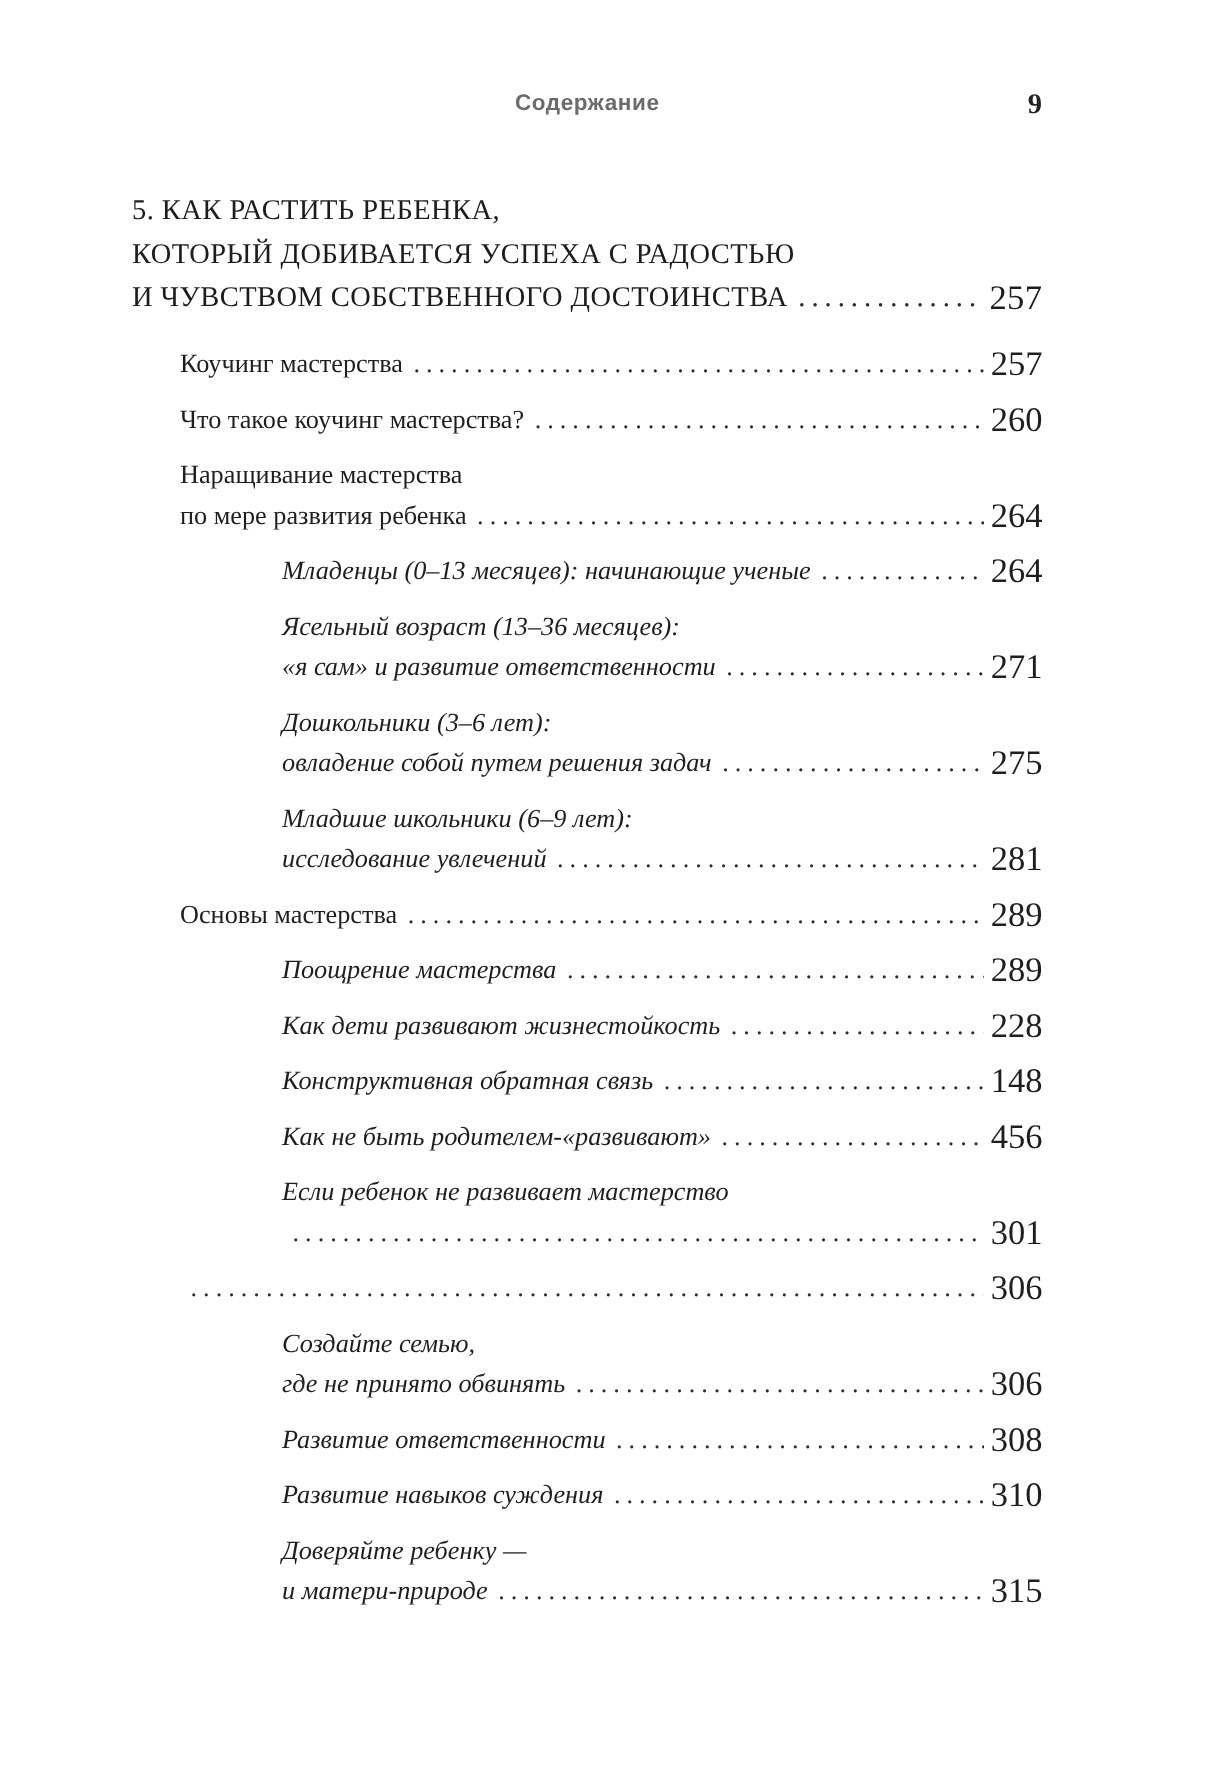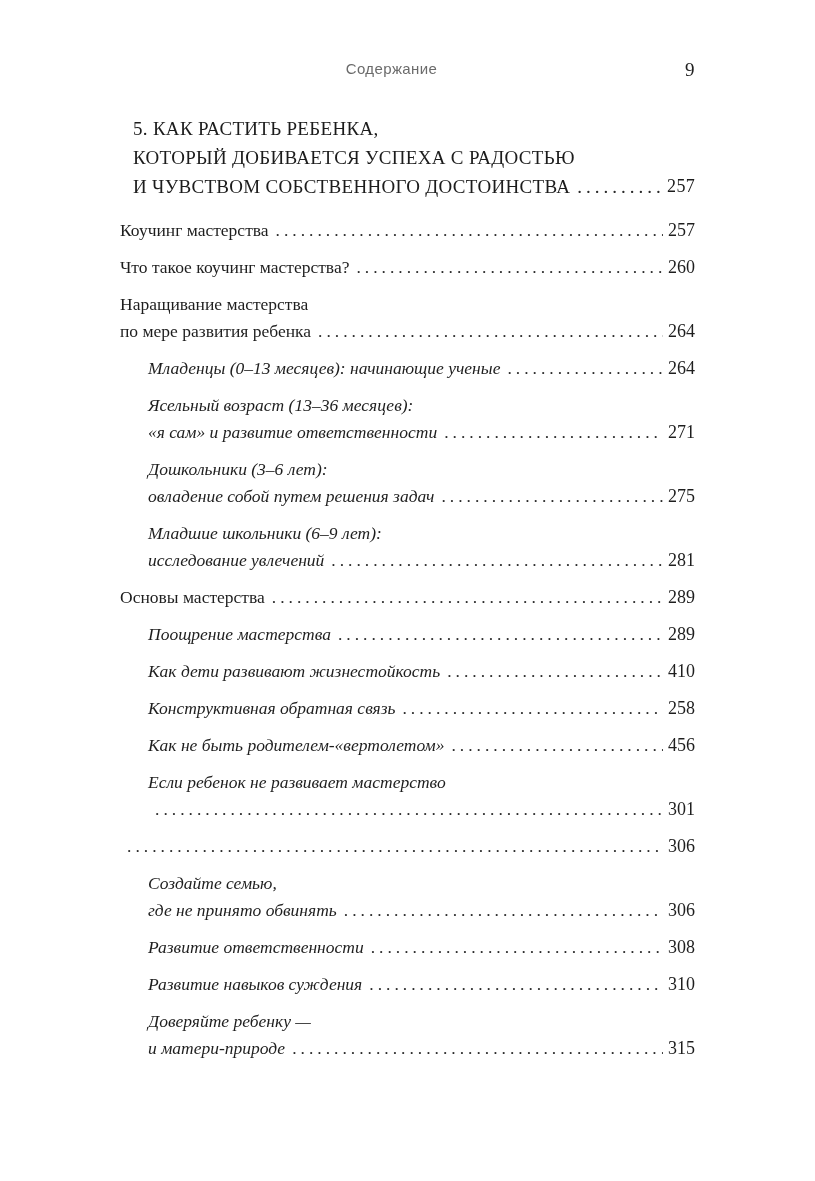--- a/index.html
+++ b/index.html
@@ -21,46 +21,46 @@
     padding: 60px 120px 0 88px;
   }
   
   .running-header {
     position: relative;
     text-align: center;
     font-family: "Liberation Sans", sans-serif;
     font-size: 15px;
     letter-spacing: 0.4px;
     color: #6b6b6b;
-    margin-bottom: 32px;
+    margin-bottom: 44px;
     height: 22px;
+    font-weight: bold;
   }
   .running-header .folio {
     position: absolute;
     right: 0;
     top: -1px;
     font-family: "Liberation Serif", serif;
     font-size: 19px;
     color: #222;
   }
   
   .chapter-title {
     font-size: 19px;
     line-height: 29px;
     letter-spacing: 0.3px;
     color: #1c1c1c;
     margin-bottom: 16px;
-    margin-left: 45px;
   }
   .chapter-title .line { display: block; }
   
   .entry { margin-bottom: 10px; }
   .entry .line { line-height: 27px; font-size: 17.5px; }
   .entry.level1 { margin-left: 32px; }
-  .entry.level2 { margin-left: 60px; }
+  .entry.level2 { margin-left: 100px; }
   .entry.italic .line { font-style: italic; }
   
   .line.last {
     display: flex;
     align-items: flex-start;
   }
   .line.last .txt { white-space: nowrap; }
   .dots {
     flex: 1;
     overflow: hidden;
@@ -70,21 +70,21 @@
     min-width: 12px;
   }
   .dots::after {
     content: "..........................................................................................................................";
     letter-spacing: 4px;
     font-style: normal;
   }
   .pg {
     white-space: nowrap;
     font-style: normal;
-    font-size: 18px;
+    font-size: 23px;
   }
   .entry.italic .pg { font-style: normal; }
 </style>
 </head>
 <body>
 
 <div class="page">
 
   <div class="running-header">
     <span>Содержание</span>
@@ -166,33 +166,33 @@
         <div class="line last">
           <span class="txt">Поощрение мастерства</span>
           <span class="dots"></span>
           <span class="pg">289</span>
         </div>
       </div>
       <div class="entry level2 italic">
         <div class="line last">
           <span class="txt">Как дети развивают жизнестойкость</span>
           <span class="dots"></span>
-          <span class="pg">410</span>
+          <span class="pg">228</span>
         </div>
       </div>
       <div class="entry level2 italic">
         <div class="line last">
           <span class="txt">Конструктивная обратная связь</span>
           <span class="dots"></span>
-          <span class="pg">258</span>
-        </div>
-      </div>
-      <div class="entry level2 italic">
-        <div class="line last">
-          <span class="txt">Как не быть родителем-«вертолетом»</span>
+          <span class="pg">148</span>
+        </div>
+      </div>
+      <div class="entry level2 italic">
+        <div class="line last">
+          <span class="txt">Как не быть родителем-«развивают»</span>
           <span class="dots"></span>
           <span class="pg">456</span>
         </div>
       </div>
       <div class="entry level2 italic">
         <div class="line">Если ребенок не развивает мастерство</div>
         <div class="line last">
           <span class="dots"></span>
           <span class="pg">301</span>
         </div>

